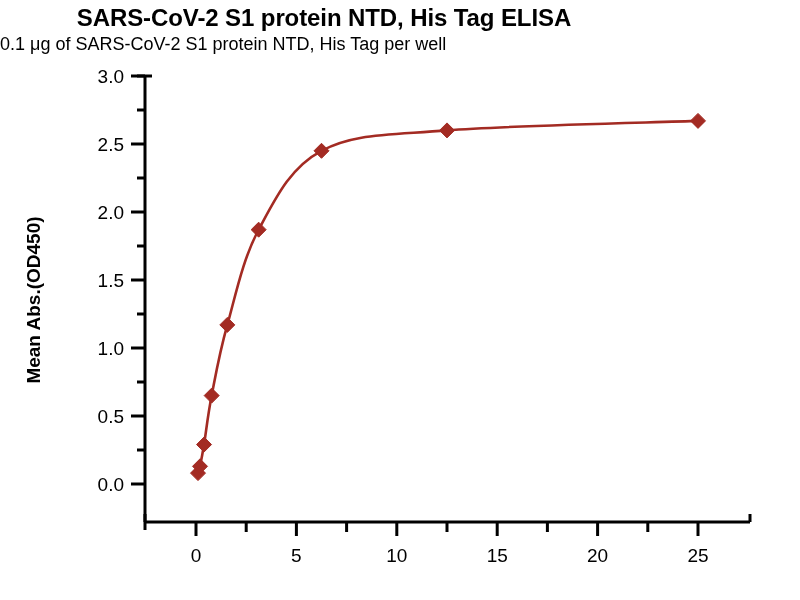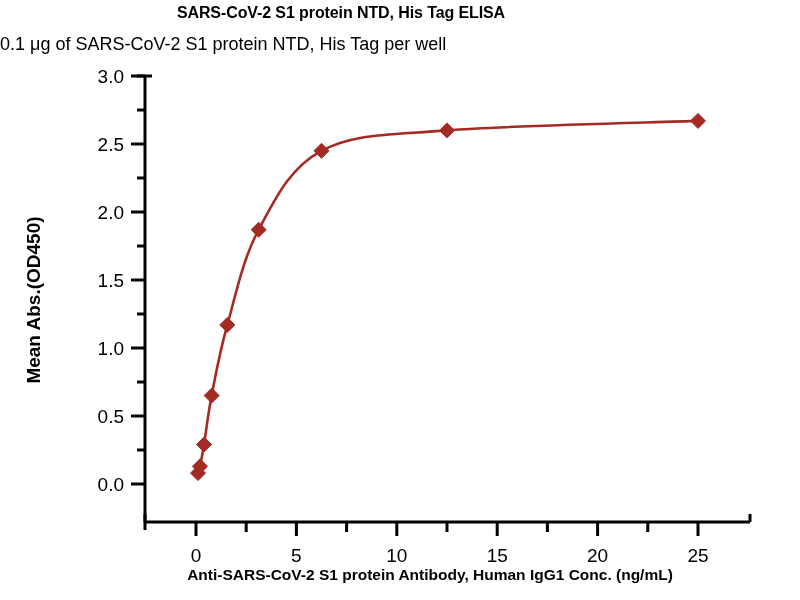--- a/index.html
+++ b/index.html
@@ -16,24 +16,24 @@
     position: relative;
   }
   #figure {
     position: absolute;
     left: 0; top: 0;
     width: 800px;
     height: 600px;
   }
   .chart-title {
     position: absolute;
-    left: 17px; top: 4px;
+    left: 0; top: 4px;
     width: 648px;
     text-align: center;
-    font-size: 16px;
+    font-size: 24px;
     font-weight: bold;
     letter-spacing: -0.1px;
   }
   .chart-subtitle {
     position: absolute;
     left: 0; top: 34px;
     width: 800px;
     font-size: 18px;
     font-weight: normal;
   }
@@ -72,21 +72,20 @@
 <body>
 
 <div id="figure">
 
   <div class="chart-title">SARS-CoV-2 S1 protein NTD, His Tag ELISA</div>
 
   <div class="chart-subtitle">0.1 μg of SARS-CoV-2 S1 protein NTD, His Tag per well</div>
 
   <div class="y-axis-title">Mean Abs.(OD450)</div>
 
-  <div class="x-axis-title">Anti-SARS-CoV-2 S1 protein Antibody, Human IgG1 Conc. (ng/mL)</div>
 
   <svg class="plot-svg" id="plot" width="800" height="600" xmlns="http://www.w3.org/2000/svg">
     <g>
       <line id="y-spine" x1="145" y1="76" x2="145" y2="522" stroke="#000000" stroke-width="3"></line>
       <g id="y-major-ticks">
           <line x1="131" y1="484" x2="145" y2="484" stroke="#000" stroke-width="3"></line>
           <line x1="131" y1="416" x2="145" y2="416" stroke="#000" stroke-width="3"></line>
           <line x1="131" y1="348" x2="145" y2="348" stroke="#000" stroke-width="3"></line>
           <line x1="131" y1="280" x2="145" y2="280" stroke="#000" stroke-width="3"></line>
           <line x1="131" y1="212" x2="145" y2="212" stroke="#000" stroke-width="3"></line>

